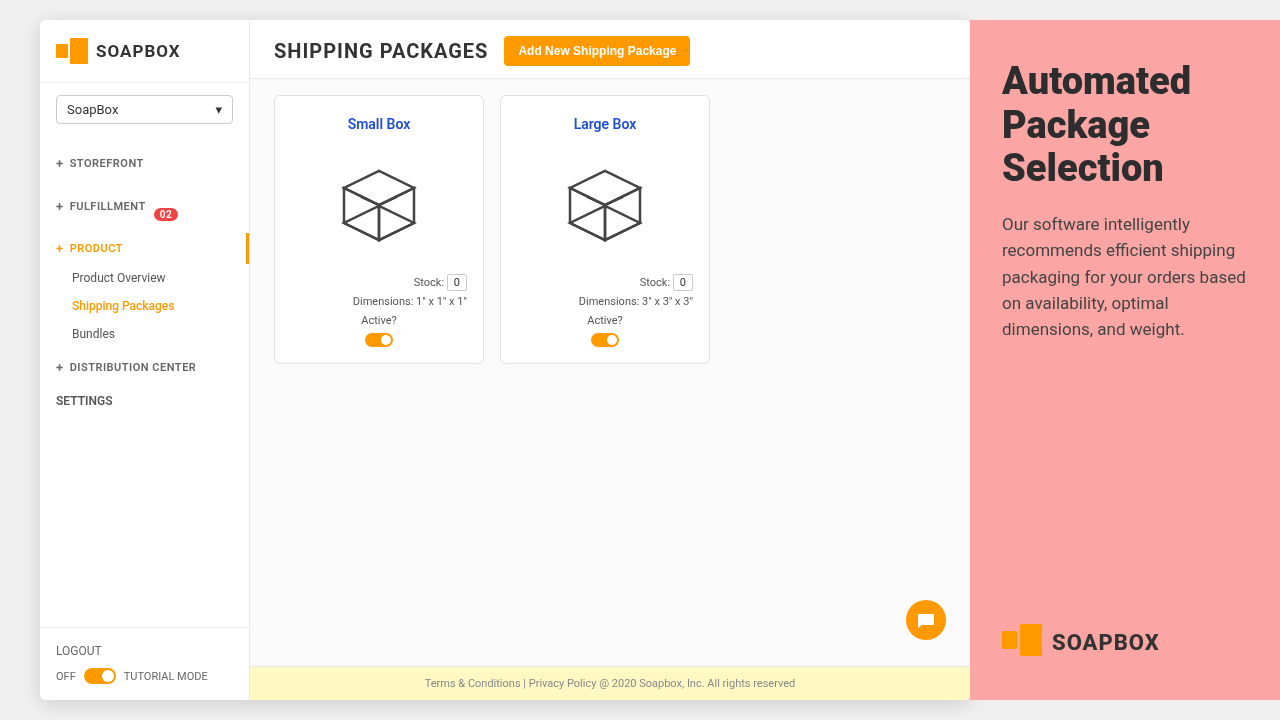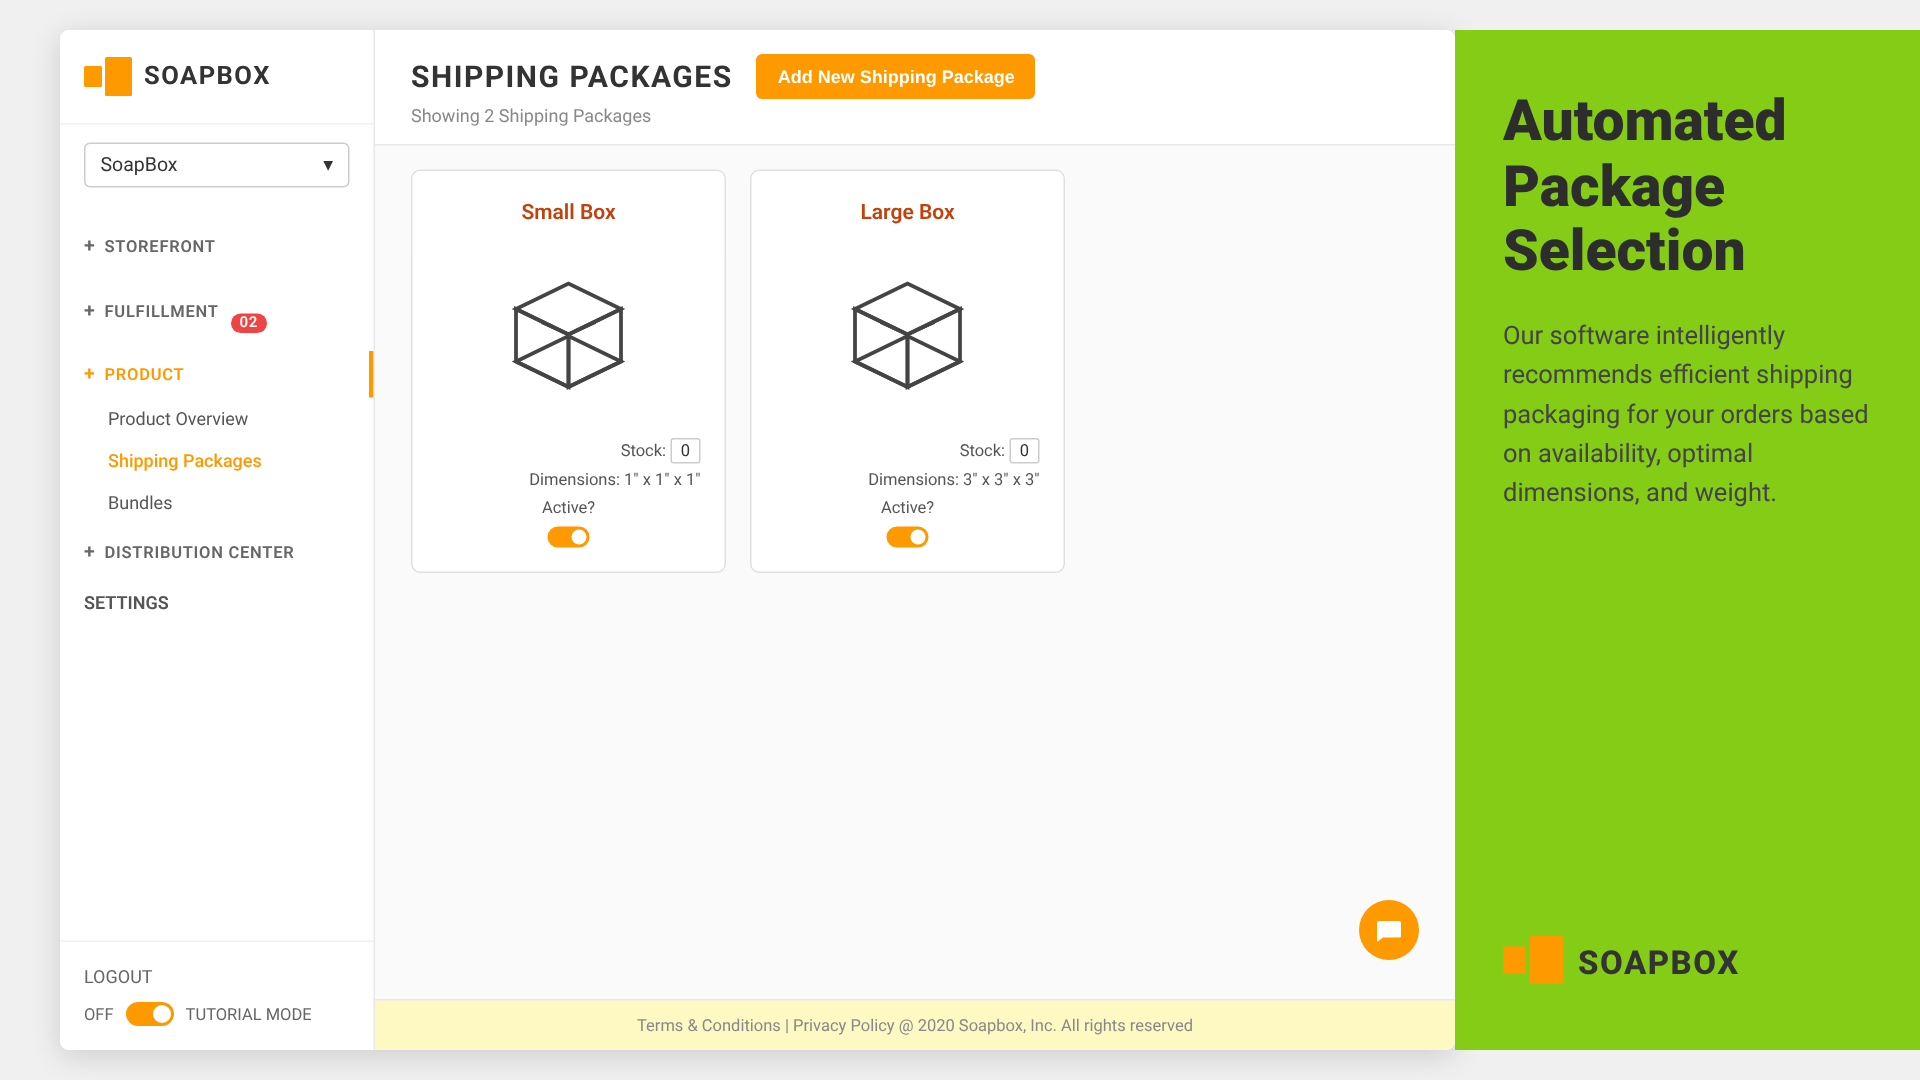--- a/index.html
+++ b/index.html
@@ -291,21 +291,21 @@
       width: 210px;
       padding: 20px 16px 16px;
       display: flex;
       flex-direction: column;
       align-items: center;
     }
 
     .package-name {
       font-size: 14px;
       font-weight: 600;
-      color: #c2410c;
+      color: #1d4ed8;
       margin-bottom: 16px;
       text-align: center;
     }
 
     .box-svg {
       width: 110px;
       height: 110px;
       margin-bottom: 16px;
     }
 
@@ -384,21 +384,21 @@
       justify-content: center;
       cursor: pointer;
       color: #fff;
       font-size: 18px;
     }
 
     
     .right-panel {
       width: 310px;
       padding: 40px 32px;
-      background: #84cc16;
+      background: #fca5a5;
       display: flex;
       flex-direction: column;
       justify-content: flex-start;
       flex-shrink: 0;
     }
 
     .rp-heading {
       font-size: 38px;
       font-weight: 900;
       color: #2d2d2d;
@@ -509,21 +509,20 @@
       </div>
     </div>
 
     <div class="main-content">
       <div class="main-header">
         <div class="header-left">
           <div class="page-title-row">
             <h1 class="page-title">SHIPPING PACKAGES</h1>
             <button class="add-btn">Add New Shipping Package</button>
           </div>
-          <div class="showing-text">Showing 2 Shipping Packages</div>
         </div>
       </div>
 
       <div class="packages-area">
         <div class="packages-grid">
 
           <div class="package-card">
             <div class="package-name">Small Box</div>
             <svg class="box-svg" viewBox="0 0 110 110" fill="none" xmlns="http://www.w3.org/2000/svg">
 

